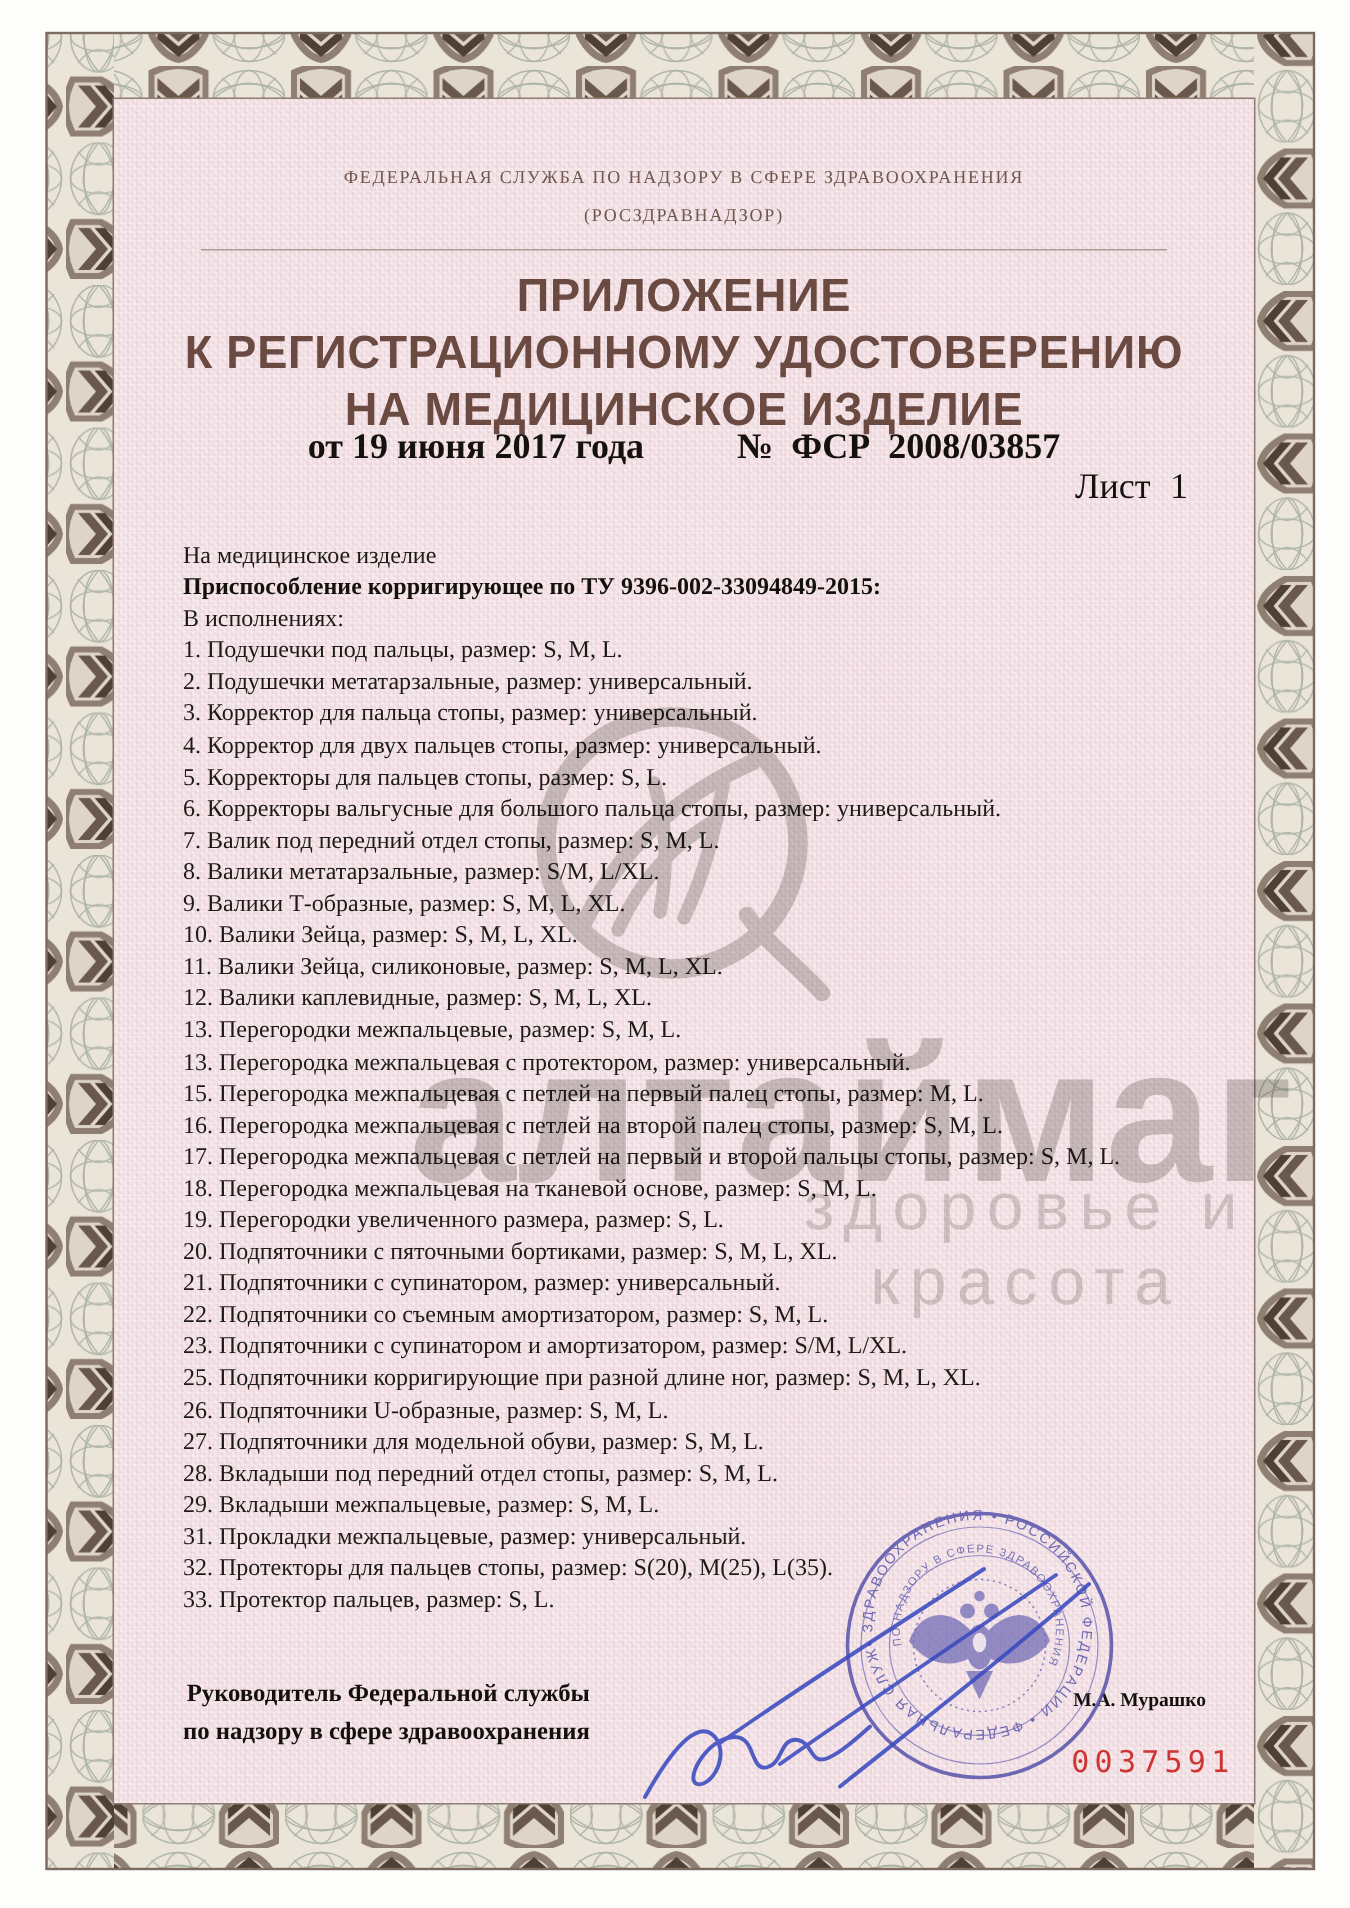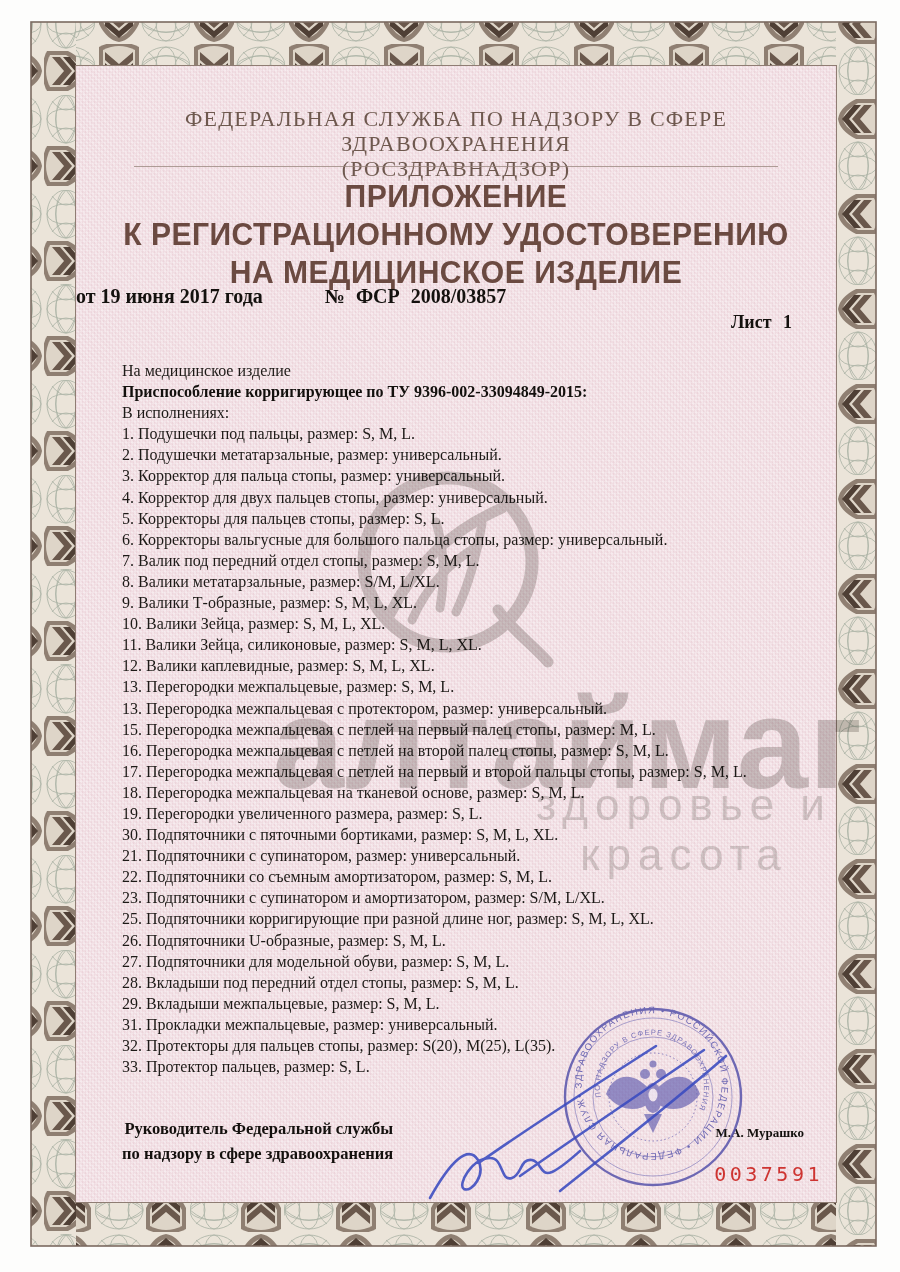--- a/index.html
+++ b/index.html
@@ -7,30 +7,30 @@
         font-family:"Liberation Serif", serif;overflow:hidden;}
   .border-svg{position:absolute;left:0;top:0;z-index:1;}
   .content{position:absolute;left:76px;top:66px;width:760px;height:1136px;z-index:2;
     background-color:#f2e1e5;
     background-image:
       repeating-linear-gradient(0deg, rgba(255,255,255,.22) 0 1px, rgba(0,0,0,0) 1px 3px),
       repeating-linear-gradient(90deg, rgba(226,188,199,.28) 0 1px, rgba(0,0,0,0) 1px 3px),
       repeating-linear-gradient(45deg, rgba(250,243,246,.30) 0 2px, rgba(232,204,213,.16) 2px 4px);
     outline:1px solid #8f7d73;}
   .org{position:absolute;left:0;top:40px;width:100%;text-align:center;
-       color:#6e584e;font-size:22px;line-height:25px;letter-spacing:1.2px;}
+       color:#6e584e;font-size:12px;line-height:25px;letter-spacing:1.2px;}
   .divider{position:absolute;left:58px;top:100px;width:644px;border-top:1.5px solid #95837a;opacity:.75;}
   .title{position:absolute;left:0;top:112px;width:100%;text-align:center;
          color:#6b4a41;font-family:"Liberation Sans",sans-serif;font-weight:bold;
          font-size:31px;line-height:38px;letter-spacing:.5px;transform:scaleX(.97);}
-  .meta-row{position:absolute;left:0;top:219px;width:100%;text-align:left;
-            color:#14110e;font-weight:bold;font-size:20px;}
+  .meta-row{position:absolute;left:0;top:219px;width:100%;text-align:center;
+            color:#14110e;font-weight:bold;font-size:24px;}
   .meta-row .gap{display:inline-block;width:62px;}
-  .sheet{position:absolute;right:44px;top:246px;color:#14110e;font-weight:bold;
-         font-size:18px;word-spacing:7px;}
+  .sheet{position:absolute;right:44px;top:246px;color:#14110e;font-weight:normal;
+         font-size:24px;word-spacing:7px;}
   .body-block{position:absolute;left:46px;top:294px;width:720px;color:#1d1a17;
               font-size:16px;line-height:21.1px;white-space:nowrap;}
   .body-block .line{height:21.1px;}
   .bold{font-weight:bold;color:#13100d;}
   .role-block{position:absolute;left:46px;top:1050px;color:#13100d;font-weight:bold;
               font-size:16.5px;line-height:25px;text-align:right;}
   .signer{position:absolute;right:32px;top:1059px;color:#13100d;font-weight:bold;font-size:13px;}
   .serial{position:absolute;right:13px;top:1096px;color:#ce3431;
           font-family:"DejaVu Sans Mono",monospace;font-size:20px;letter-spacing:3.5px;}
   .wm-layer{position:absolute;left:0;top:0;width:900px;height:996px;z-index:3;
@@ -126,21 +126,21 @@
           <div class="line">10. Валики Зейца, размер: S, M, L, XL.</div>
           <div class="line">11. Валики Зейца, силиконовые, размер: S, M, L, XL.</div>
           <div class="line">12. Валики каплевидные, размер: S, M, L, XL.</div>
           <div class="line">13. Перегородки межпальцевые, размер: S, M, L.</div>
           <div class="line">13. Перегородка межпальцевая с протектором, размер: универсальный.</div>
           <div class="line">15. Перегородка межпальцевая с петлей на первый палец стопы, размер: M, L.</div>
           <div class="line">16. Перегородка межпальцевая с петлей на второй палец стопы, размер: S, M, L.</div>
           <div class="line">17. Перегородка межпальцевая с петлей на первый и второй пальцы стопы, размер: S, M, L.</div>
           <div class="line">18. Перегородка межпальцевая на тканевой основе, размер: S, M, L.</div>
           <div class="line">19. Перегородки увеличенного размера, размер: S, L.</div>
-          <div class="line">30. Подпяточники с пяточными бортиками, размер: S, M, L, XL.</div>
+          <div class="line">20. Подпяточники с пяточными бортиками, размер: S, M, L, XL.</div>
           <div class="line">21. Подпяточники с супинатором, размер: универсальный.</div>
           <div class="line">22. Подпяточники со съемным амортизатором, размер: S, M, L.</div>
           <div class="line">23. Подпяточники с супинатором и амортизатором, размер: S/M, L/XL.</div>
           <div class="line">25. Подпяточники корригирующие при разной длине ног, размер: S, M, L, XL.</div>
           <div class="line">26. Подпяточники U-образные, размер: S, M, L.</div>
           <div class="line">27. Подпяточники для модельной обуви, размер: S, M, L.</div>
           <div class="line">28. Вкладыши под передний отдел стопы, размер: S, M, L.</div>
           <div class="line">29. Вкладыши межпальцевые, размер: S, M, L.</div>
           <div class="line">31. Прокладки межпальцевые, размер: универсальный.</div>
           <div class="line">32. Протекторы для пальцев стопы, размер: S(20), M(25), L(35).</div>

